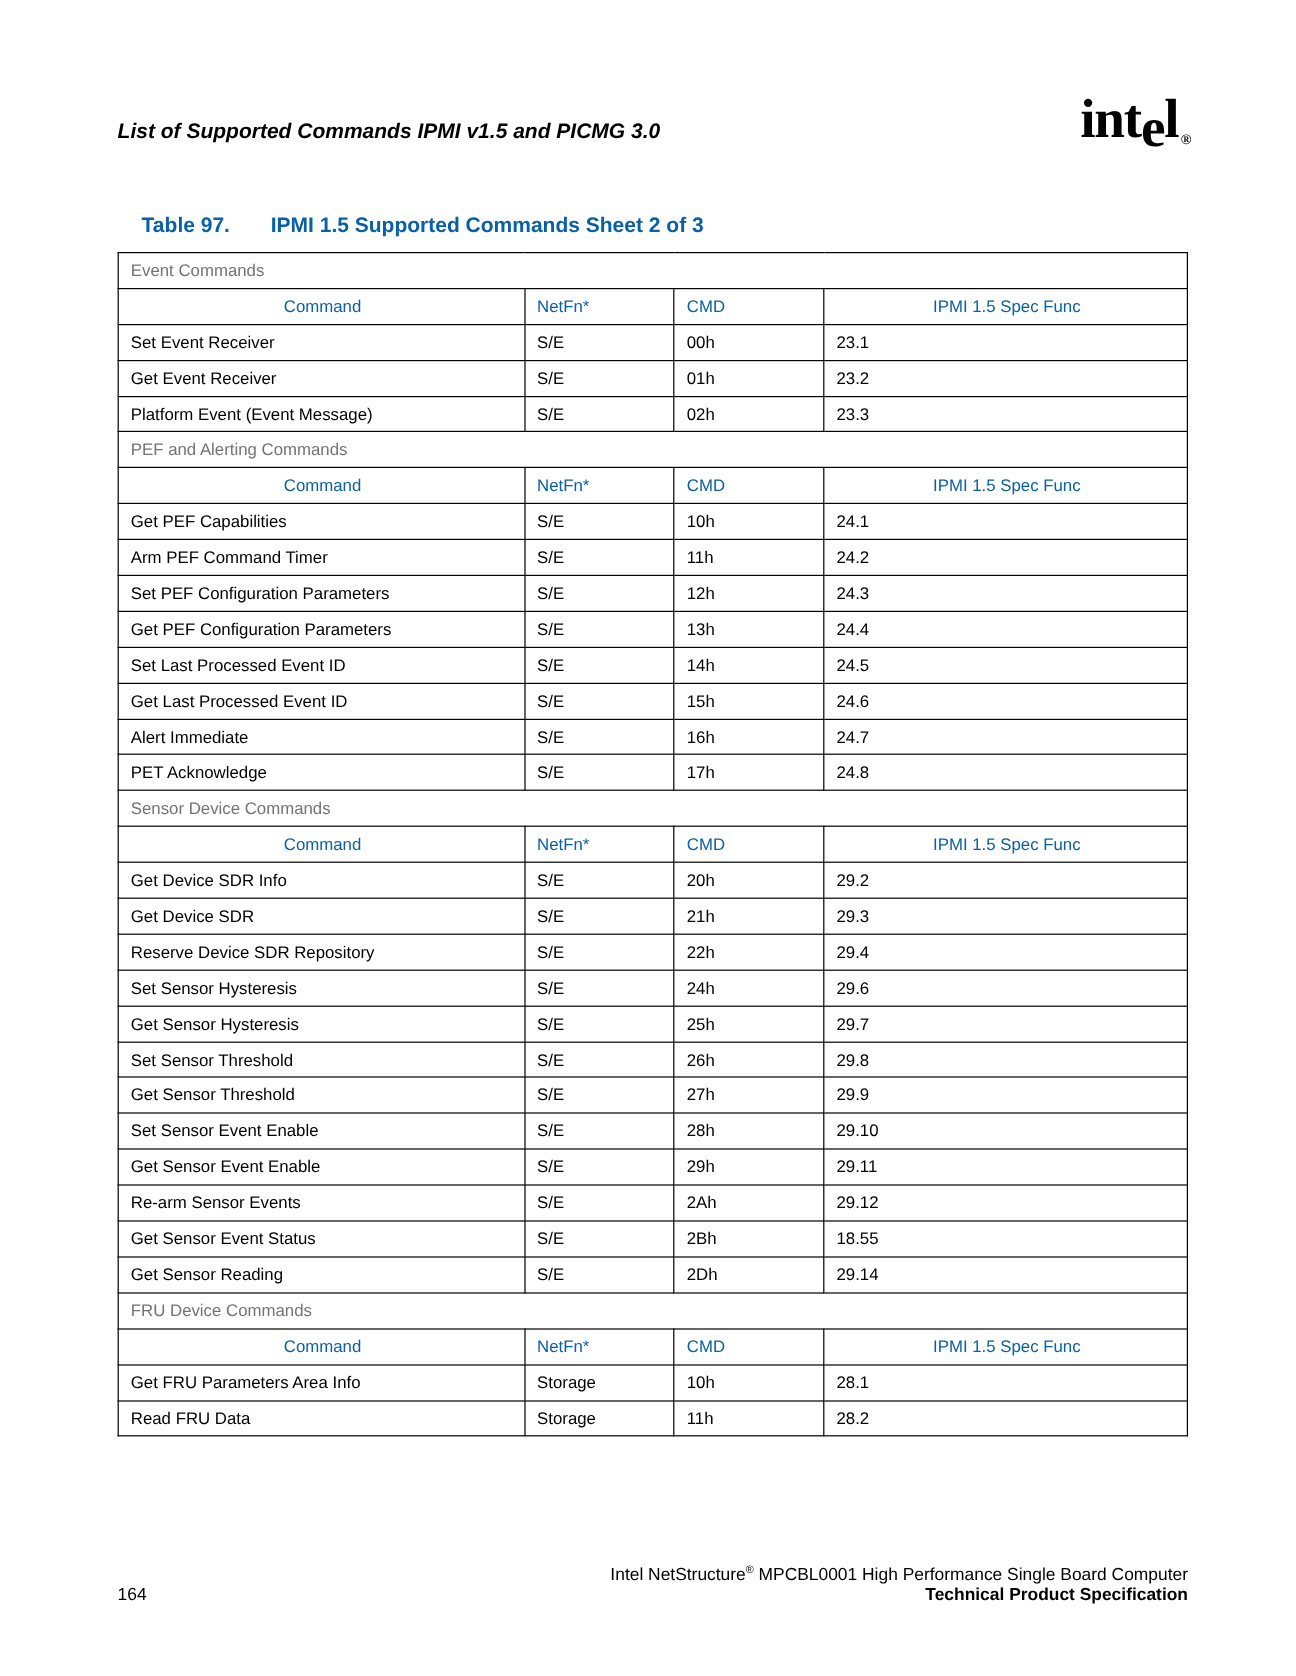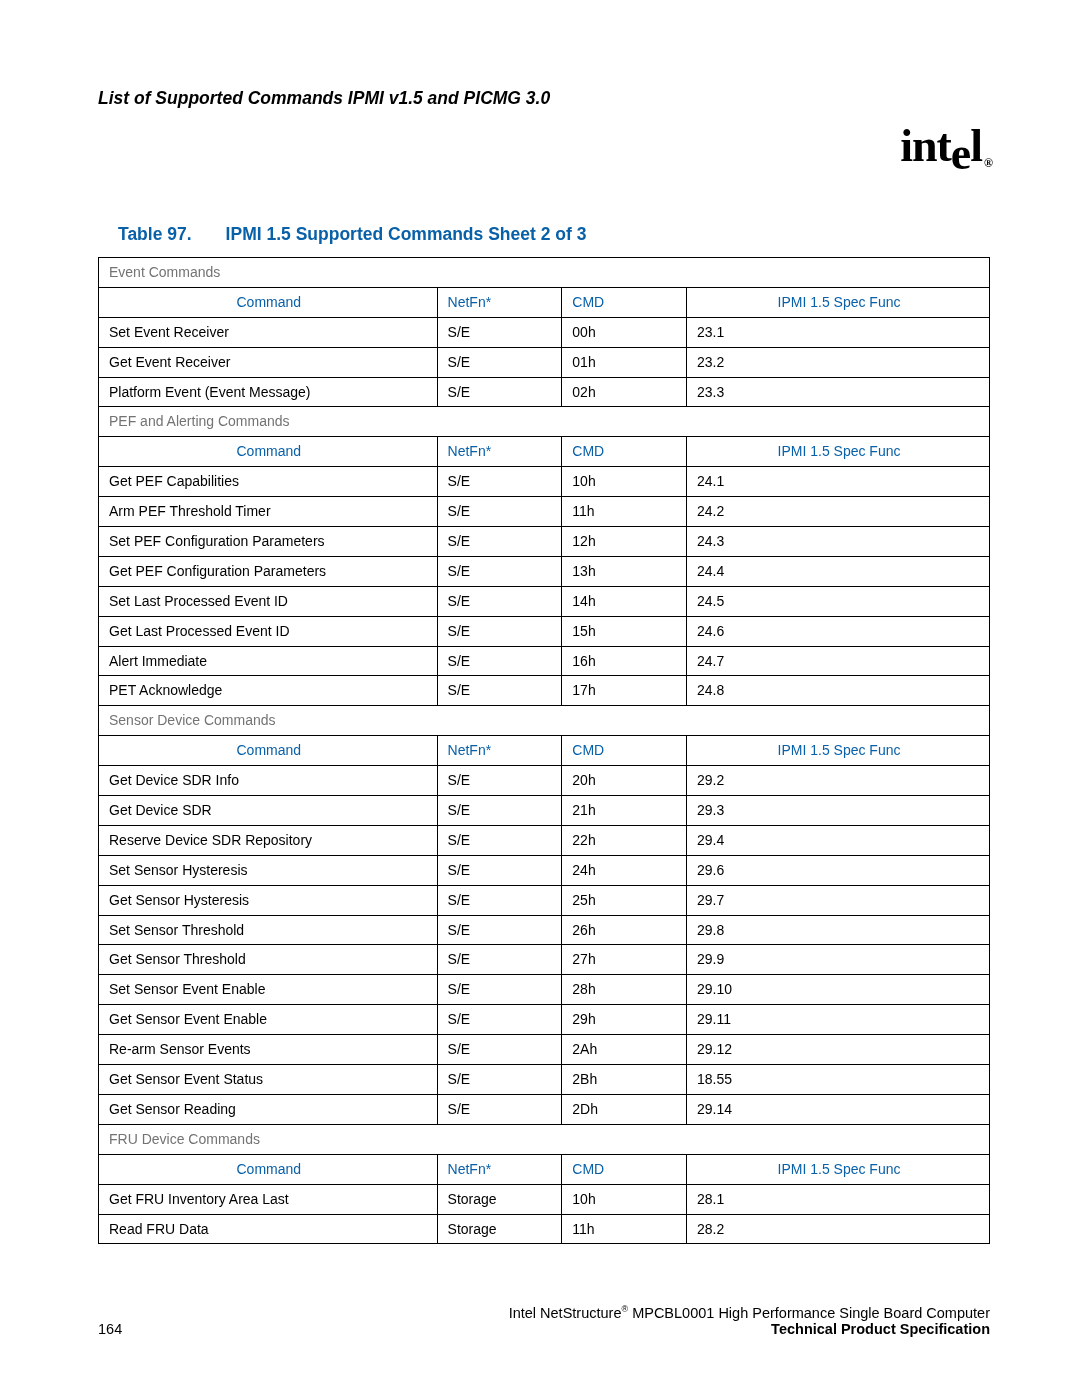--- a/index.html
+++ b/index.html
@@ -8,36 +8,35 @@
     width: 1080px;
     height: 1397px;
     font-family: Arial, Helvetica, sans-serif;
     color: #000;
     position: relative;
     padding: 78px 90px 0 98px;
   }
   .header-row {
     display: flex;
     justify-content: space-between;
-    align-items: flex-start;
+    align-items: center;
   }
   .doc-title {
     font-style: italic;
     font-weight: bold;
     font-size: 17.5px;
     margin-top: 10px;
   }
   .logo {
     font-family: "Times New Roman", serif;
     font-size: 46px;
     font-weight: bold;
     letter-spacing: -1px;
     position: relative;
     top: -6px;
-    margin-top: 47px;
   }
   .logo .drop {
     position: relative;
     top: 8px;
   }
   .logo sub.reg {
     font-size: 12px;
     vertical-align: baseline;
     position: relative;
     bottom: -6px;
@@ -151,21 +150,21 @@
         <th>CMD</th>
         <th class="center">IPMI 1.5 Spec Func</th>
       </tr>
       <tr>
         <td>Get PEF Capabilities</td>
         <td>S/E</td>
         <td>10h</td>
         <td>24.1</td>
       </tr>
       <tr>
-        <td>Arm PEF Threshold Timer</td>
+        <td>Arm PEF Command Timer</td>
         <td>S/E</td>
         <td>11h</td>
         <td>24.2</td>
       </tr>
       <tr>
         <td>Set PEF Configuration Parameters</td>
         <td>S/E</td>
         <td>12h</td>
         <td>24.3</td>
       </tr>
@@ -283,21 +282,21 @@
       <tr class="section-head">
         <td colspan="4">FRU Device Commands</td>
       </tr>
       <tr class="col-head">
         <th class="center">Command</th>
         <th>NetFn*</th>
         <th>CMD</th>
         <th class="center">IPMI 1.5 Spec Func</th>
       </tr>
       <tr>
-        <td>Get FRU Inventory Area Last</td>
+        <td>Get FRU Parameters Area Info</td>
         <td>Storage</td>
         <td>10h</td>
         <td>28.1</td>
       </tr>
       <tr>
         <td>Read FRU Data</td>
         <td>Storage</td>
         <td>11h</td>
         <td>28.2</td>
       </tr>

